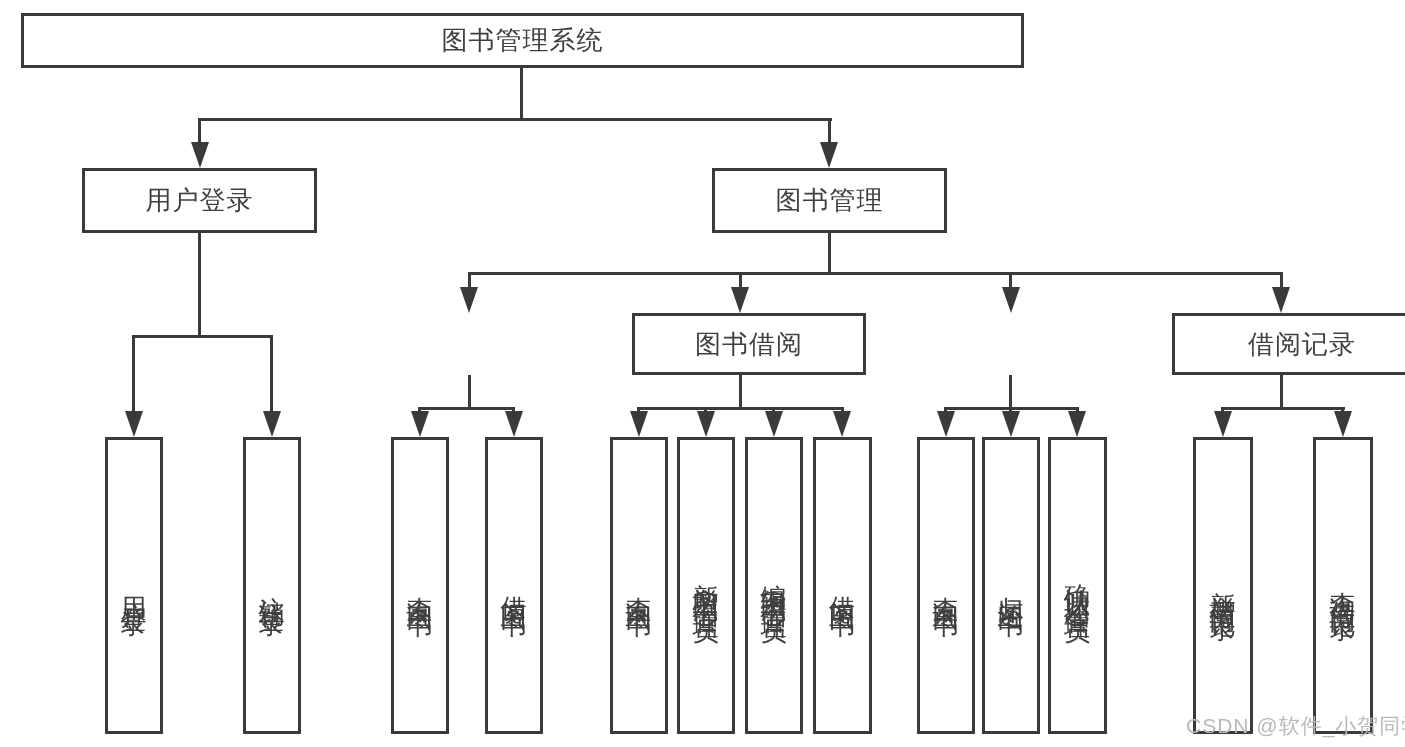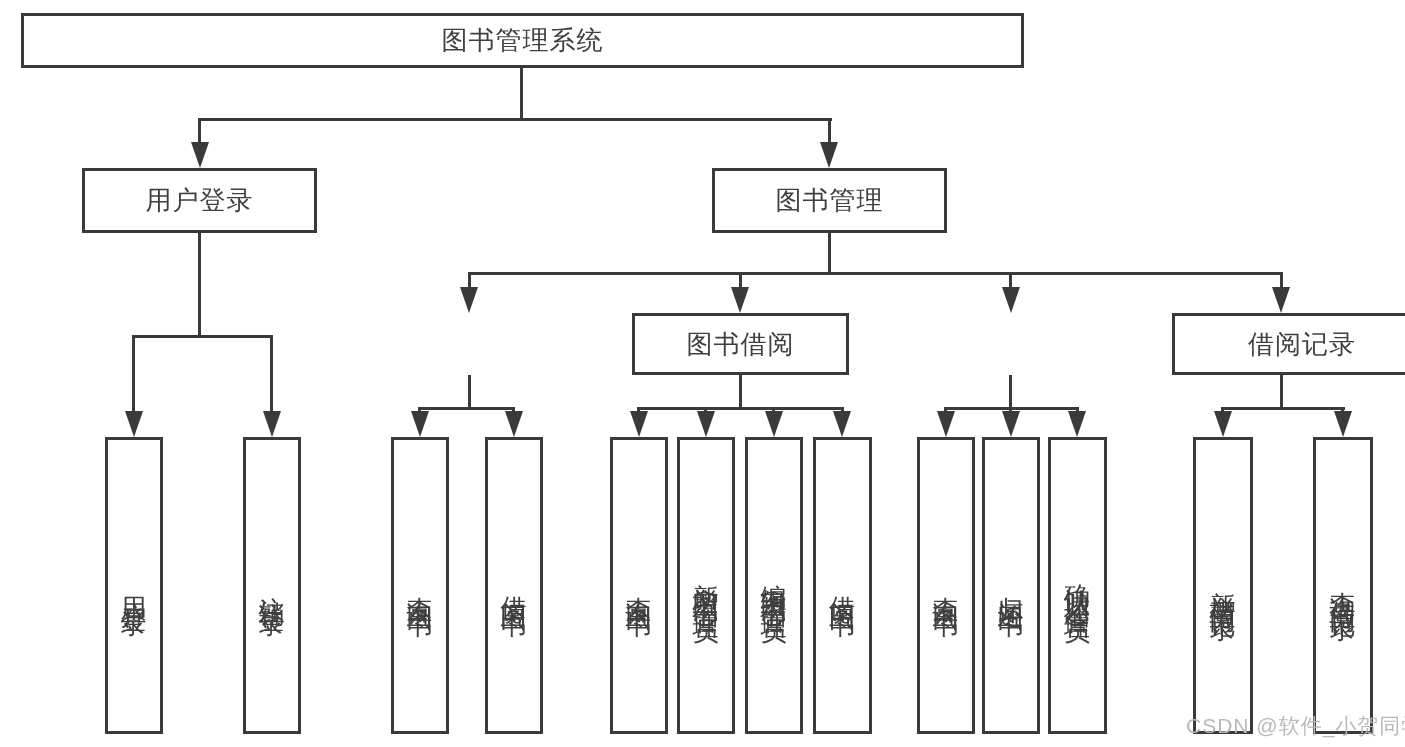--- a/index.html
+++ b/index.html
@@ -83,21 +83,21 @@
     <span>图书管理系统</span>
   </div>
 
   <div class="box" style="left:82px;top:168px;width:235px;height:65px;">
     <span>用户登录</span>
   </div>
   <div class="box" style="left:712px;top:168px;width:235px;height:65px;align-items:center;">
     <span>图书管理</span>
   </div>
 
-  <div class="box" style="left:632px;top:313px;width:217px;height:62px;align-items:center;">
+  <div class="box" style="left:632px;top:313px;width:234px;height:62px;align-items:center;">
     <span>图书借阅</span>
   </div>
   <div class="box" style="left:1172px;top:313px;width:260px;height:62px;">
     <span>借阅记录</span>
   </div>
 
   <div class="box leaf" style="left:105px;top:437px;width:58px;height:297px;">
     <span class="vtext">用户登录</span>
   </div>
   <div class="box leaf" style="left:243px;top:437px;width:58px;height:297px;">

